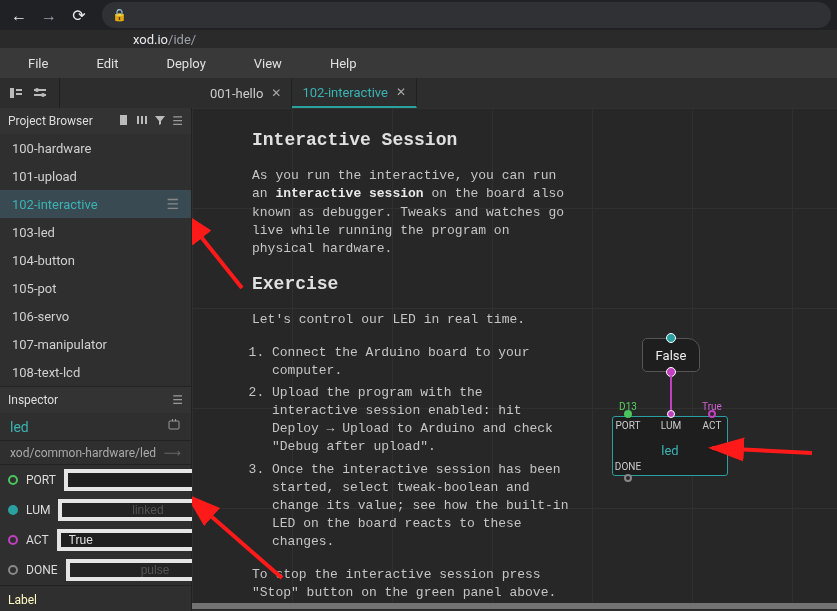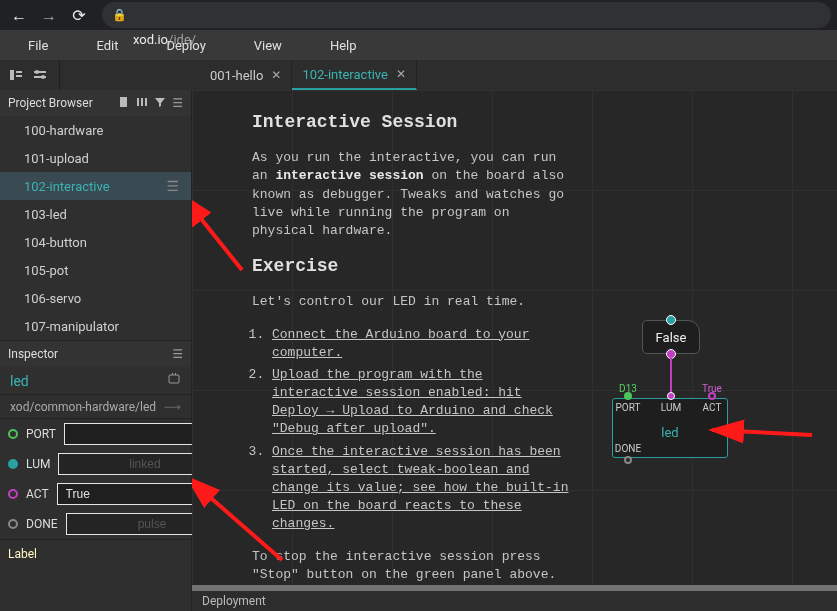--- a/index.html
+++ b/index.html
@@ -43,20 +43,21 @@
 }
 .url-bar .lock { font-size: 12px; }
 .url-bar .url { font-size: 13px; color: #e8eaed; margin-top: 48px; }
 
 .menu-bar {
   height: 30px;
   background: #393939;
   display: flex;
   align-items: center;
   padding: 0 4px;
+  margin-top: 18px;
 }
 .menu-item {
   padding: 0 24px;
   height: 30px;
   display: flex;
   align-items: center;
   color: #e0e0e0;
   font-size: 13px;
 }
 
@@ -118,21 +119,21 @@
   justify-content: space-between;
 }
 .panel-header .icons { display: flex; gap: 6px; color: #999; font-size: 12px; }
 .tree {
   overflow-y: auto;
 }
 .tree-item {
   height: 28px;
   display: flex;
   align-items: center;
-  padding: 0 12px 0 24px;
+  padding: 0 12px 0 12px;
   font-size: 13px;
   color: #d0d0d0;
   justify-content: space-between;
 }
 .tree-item.selected {
   background: #3a4a52;
   color: #3ab3b3;
 }
 .tree-item .menu-dots { color: #888; font-size: 14px; }
 
@@ -178,21 +179,21 @@
 .pin-dot.gray { border-color: #888; }
 .pin-label {
   width: 44px;
   font-size: 12px;
   color: #ddd;
 }
 .pin-input {
   flex: 1;
   height: 22px;
   background: #1f1f1f;
-  border: 1px solid #e5e5e5;
+  border: 4px solid #e5e5e5;
   color: #e0e0e0;
   padding: 0 8px;
   font-size: 12px;
   text-align: right;
 }
 .pin-input.disabled { color: #555; text-align: center; background: #242424; }
 .pin-input.select { text-align: left; }
 .lasticon { color: #999; padding-left: 4px; font-size: 10px; width: 12px;}
 .label-row {
   height: 28px;
@@ -231,21 +232,21 @@
   color: #c5c5c5;
 }
 .doc-content h1 {
   font-size: 18px;
   font-weight: bold;
   color: #e0e0e0;
   margin-bottom: 14px;
 }
 .doc-content p { margin-bottom: 14px; }
 .doc-content ol { padding-left: 20px; margin-bottom: 14px; }
-.doc-content li { margin-bottom: 4px; text-decoration: underline; }
+.doc-content li { margin-bottom: 4px; }
 .doc-content strong { color: #e8e8e8; font-weight: bold; }
 
 .node {
   position: absolute;
   border-radius: 5px;
 }
 .node-false {
   left: 450px; top: 230px;
   width: 58px; height: 34px;
   background: #1e1e1e;
@@ -423,20 +424,23 @@
         </div>
       <div class="tree-item">
           <span>105-pot</span>
         </div>
       <div class="tree-item">
           <span>106-servo</span>
         </div>
       <div class="tree-item">
           <span>107-manipulator</span>
         </div>
+      <div class="tree-item">
+          <span>108-text-lcd</span>
+        </div>
     </div>
 
     <div class="inspector">
       <div class="panel-header">
         <span>Inspector</span>
         <span class="icons">
             <span>☰</span>
           </span>
       </div>
       <div class="insp-title">

